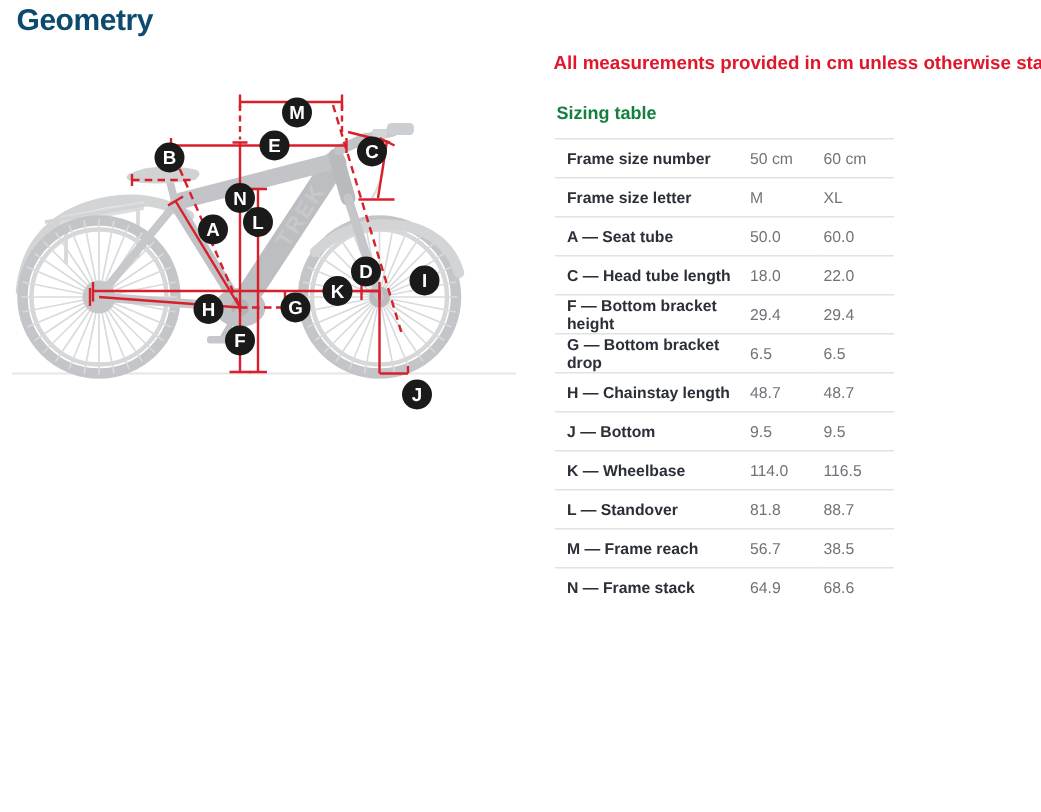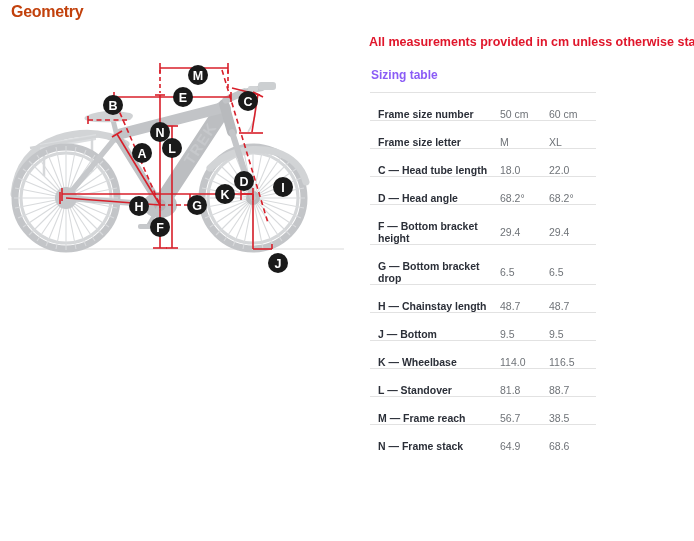--- a/index.html
+++ b/index.html
@@ -13,23 +13,23 @@
   #page {
     position: relative;
     width: 694px; height: 541px;
     background: #ffffff;
   }
 
   
   #page-title {
     position: absolute;
     left: 11px; top: 3px;
-    font-size: 16px;
+    font-size: 20px;
     font-weight: bold;
-    color: #c2410c;
+    color: #0c4a6e;
     letter-spacing: -0.3px;
   }
 
   
   #geometry-diagram {
     position: absolute;
     left: 0px; top: 48px;
     width: 352px; height: 235px;
   }
   #geometry-diagram svg { display: block; }
@@ -46,34 +46,34 @@
     font-size: 12.5px;
     font-weight: bold;
     color: #e0162b;
     white-space: nowrap;
   }
   #sizing-table-title {
     position: absolute;
     left: 11px; top: 42px;
     font-size: 12px;
     font-weight: bold;
-    color: #8b5cf6;
+    color: #15803d;
   }
   #sizing-table {
     position: absolute;
     left: 10px; top: 66px;
     width: 226px;
     border-collapse: collapse;
   }
   #sizing-table tr { height: 26px; }
   #sizing-table td {
     border-top: 1px solid #e2e2e2;
     font-size: 10.5px;
     color: #6f7378;
-    padding: 15px 0 0 0;
+    padding: 0 0 0 0;
     vertical-align: middle;
     height: 26px;
   }
   #sizing-table td.lbl {
     font-weight: bold;
     color: #2b2f38;
     padding-left: 8px;
     width: 130px;
   }
   #sizing-table td.v1 { width: 49px; }
@@ -318,30 +318,30 @@
             <td class="lbl">Frame size number</td>
             <td class="v1">50 cm</td>
             <td class="v2">60 cm</td>
           </tr>
           <tr>
             <td class="lbl">Frame size letter</td>
             <td class="v1">M</td>
             <td class="v2">XL</td>
           </tr>
           <tr>
+            <td class="lbl">A — Seat tube</td>
+            <td class="v1">50.0</td>
+            <td class="v2">60.0</td>
+          </tr>
+          <tr>
             <td class="lbl">C — Head tube length</td>
             <td class="v1">18.0</td>
             <td class="v2">22.0</td>
           </tr>
           <tr>
-            <td class="lbl">D — Head angle</td>
-            <td class="v1">68.2°</td>
-            <td class="v2">68.2°</td>
-          </tr>
-          <tr>
             <td class="lbl">F — Bottom bracket height</td>
             <td class="v1">29.4</td>
             <td class="v2">29.4</td>
           </tr>
           <tr>
             <td class="lbl">G — Bottom bracket drop</td>
             <td class="v1">6.5</td>
             <td class="v2">6.5</td>
           </tr>
           <tr>

